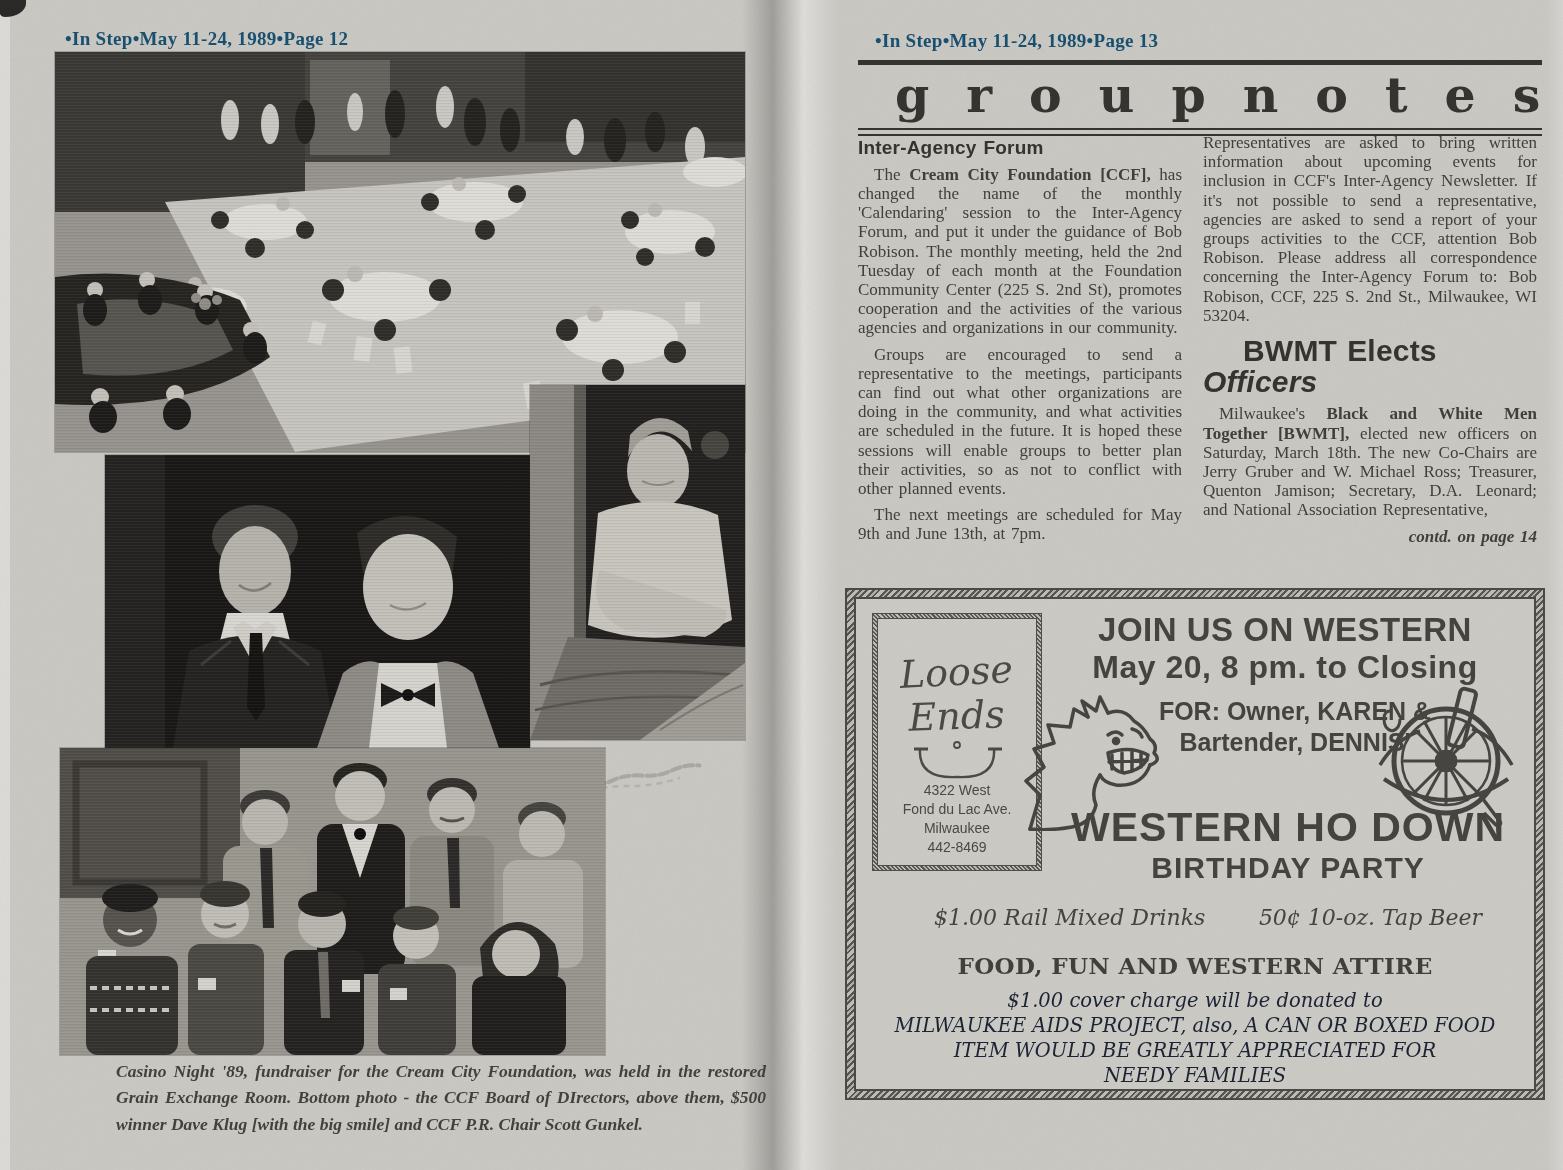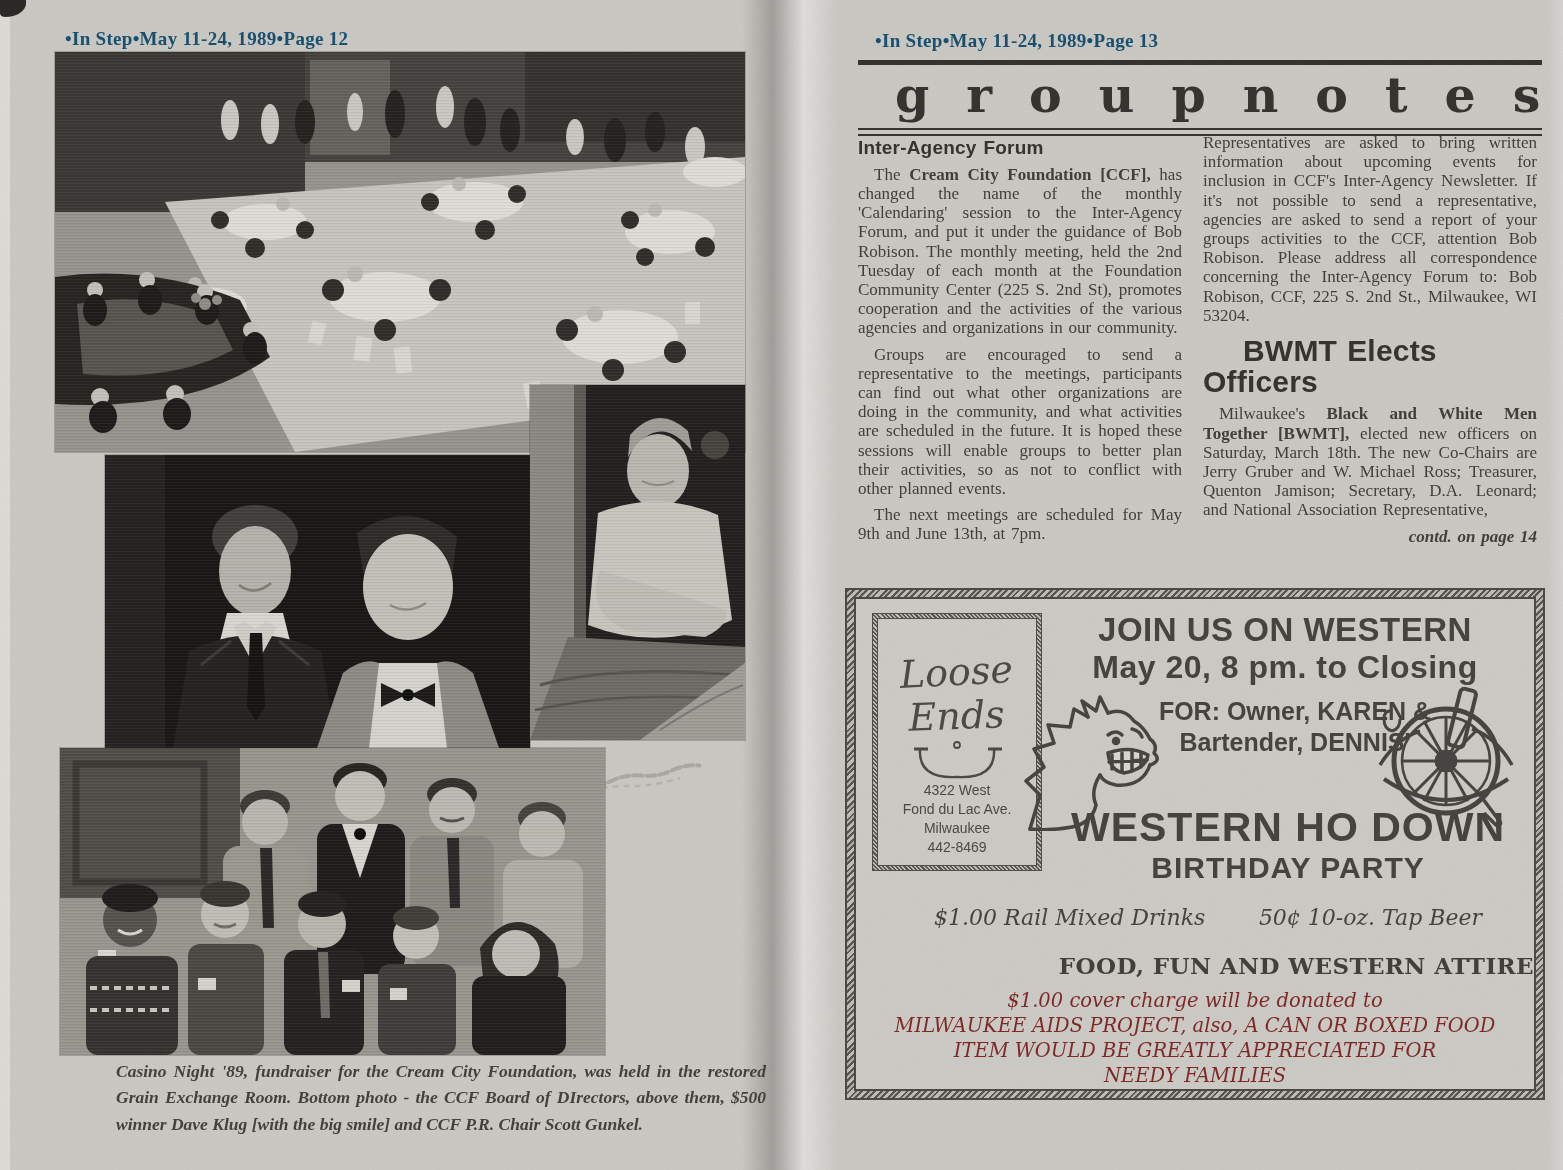--- a/index.html
+++ b/index.html
@@ -39,24 +39,24 @@
   .ad{position:absolute;left:845px;top:588px;width:700px;height:512px;box-sizing:border-box;
       border:2px solid #45433e;padding:7px;
       background:repeating-linear-gradient(135deg,#53514c 0 2px,#b7b5b0 2px 4px,#53514c 4px 6px,#c7c5c0 6px 9px);}
   .ad-inner{position:relative;width:100%;height:100%;box-sizing:border-box;background:#d5d3ce;border:2px solid #45433e;}
   .ad-sans{font-family:"Liberation Sans",sans-serif;font-weight:bold;color:#3e3c37;}
   .ad-h{position:absolute;left:188px;right:8px;text-align:center;letter-spacing:0.5px;}
   .ad-for{position:absolute;left:250px;right:50px;text-align:center;}
   .ad-event{position:absolute;left:188px;right:2px;text-align:center;letter-spacing:1px;}
   .ad-drinks{position:absolute;top:306px;left:78px;right:52px;display:flex;justify-content:space-between;
              font-family:"DejaVu Serif",serif;font-style:italic;font-size:22px;color:#3e3c37;}
-  .ad-attire{position:absolute;top:353px;left:0;right:0;text-align:right;font-family:"DejaVu Serif",serif;
+  .ad-attire{position:absolute;top:353px;left:0;right:0;text-align:center;font-family:"DejaVu Serif",serif;
              font-weight:bold;font-size:23px;color:#3a3833;letter-spacing:0.4px;}
   .ad-donate{position:absolute;top:390px;left:0;right:0;text-align:center;font-family:"DejaVu Serif",serif;
-             font-style:italic;font-size:19.5px;line-height:1.28;color:#7f1d1d;}
+             font-style:italic;font-size:19.5px;line-height:1.28;color:#0f172a;}
   .loose-box{position:absolute;left:16px;top:14px;width:170px;height:258px;box-sizing:border-box;
              border:1px solid #4a4843;padding:4px;
              background:repeating-linear-gradient(45deg,#55534e 0 1.5px,#bbb9b4 1.5px 3px,#55534e 3px 4.5px,#c8c6c1 4.5px 6px);}
   .loose-inner{position:relative;width:100%;height:100%;box-sizing:border-box;background:#d5d3ce;
                border:1px solid #4a4843;text-align:center;}
   .loose-address{position:absolute;bottom:8px;left:0;width:100%;font-family:"Liberation Sans",sans-serif;
                  font-size:14px;line-height:1.35;color:#44423d;}
   .deco{position:absolute;}
   .noise{position:absolute;inset:0;pointer-events:none;}
 </style>
@@ -287,21 +287,21 @@
     <h2 class="article-head">Inter-Agency Forum</h2>
     <p><span>The </span><b>Cream City Foundation [CCF],</b><span> has changed the name of the monthly 'Calendaring' session to the Inter-Agency Forum, and put it under the guidance of Bob Robison. The monthly meeting, held the 2nd Tuesday of each month at the Foundation Community Center (225 S. 2nd St), promotes cooperation and the activities of the various agencies and organizations in our community.</span></p>
     <p>Groups are encouraged to send a representative to the meetings, participants can find out what other organizations are doing in the community, and what activities are scheduled in the future. It is hoped these sessions will enable groups to better plan their activities, so as not to conflict with other planned events.</p>
     <p>The next meetings are scheduled for May 9th and June 13th, at 7pm.</p>
   </div>
 
   <div class="article-col" style="left:1203px;top:133px;width:334px;">
     <p style="text-indent:0;">Representatives are asked to bring written information about upcoming events for inclusion in CCF's Inter-Agency Newsletter. If it's not possible to send a representative, agencies are asked to send a report of your groups activities to the CCF, attention Bob Robison. Please address all correspondence concerning the Inter-Agency Forum to: Bob Robison, CCF, 225 S. 2nd St., Milwaukee, WI 53204.</p>
     <h2 class="article-head" style="font-size:30px;margin-top:10px;">
       <span style="display:block;margin-left:40px;">BWMT Elects</span>
-      <span style="display:block;">Officers</span>
+      <span style="display:block;font-style:italic;">Officers</span>
     </h2>
     <p><span>Milwaukee's </span><b>Black and White Men Together [BWMT],</b><span> elected new officers on Saturday, March 18th. The new Co-Chairs are Jerry Gruber and W. Michael Ross; Treasurer, Quenton Jamison; Secretary, D.A. Leonard; and National Association Representative,</span></p>
     <div class="contd">contd. on page 14</div>
   </div>
 
   <div class="ad">
     <div class="ad-inner">
 
       <div class="loose-box">
         <div class="loose-inner">

